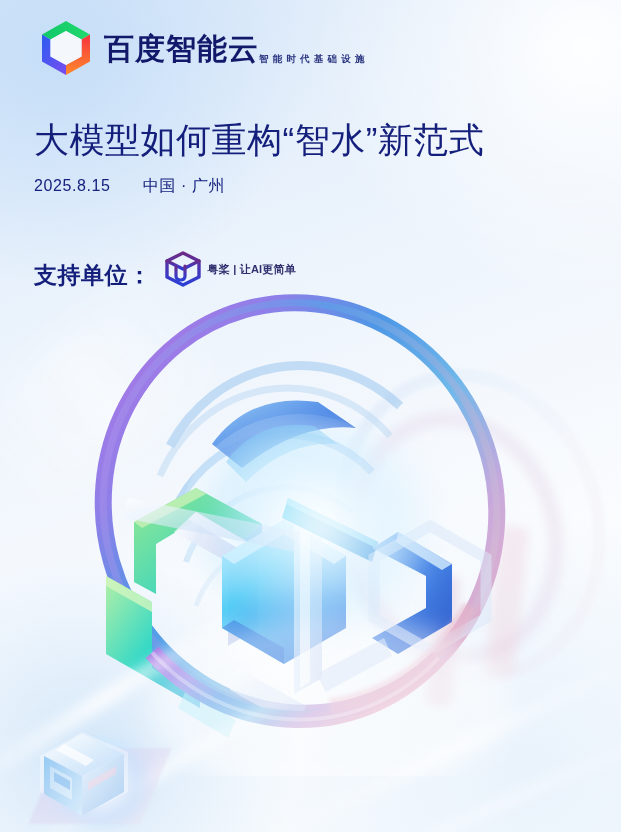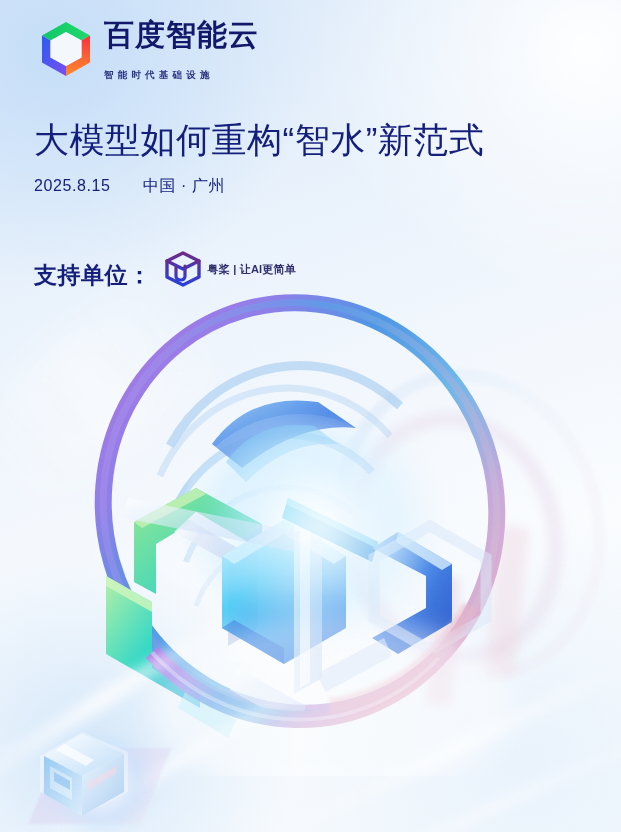--- a/index.html
+++ b/index.html
@@ -29,21 +29,21 @@
   .streak.s1{left:-60px;top:690px;width:330px;height:16px;transform:rotate(-32deg);}
   .streak.s2{left:-20px;top:760px;width:380px;height:12px;transform:rotate(-31deg);opacity:.8;}
   .streak.s3{left:240px;top:742px;width:430px;height:14px;transform:rotate(-26deg);opacity:.7;}
   .streak.s4{left:300px;top:800px;width:400px;height:10px;transform:rotate(-24deg);opacity:.6;}
   .streak.s5{left:-30px;top:330px;width:250px;height:120px;transform:rotate(-38deg);
     background:linear-gradient(90deg,rgba(255,255,255,0),rgba(255,255,255,.5),rgba(255,255,255,0));filter:blur(16px);}
 
   
   .logo-row{position:absolute;left:38px;top:18px;display:flex;align-items:center;gap:10px;}
   .logo-mark{width:56px;height:60px;flex:0 0 auto;}
-  .logo-text{display:flex;flex-direction:column;justify-content:center;padding-top:2px;}
+  .logo-text{display:flex;flex-direction:row;justify-content:center;padding-top:2px;}
   .logo-word{font-size:30px;font-weight:700;color:#12196b;letter-spacing:1px;line-height:1;}
   .logo-tag{font-size:9.5px;font-weight:700;color:#2a3580;letter-spacing:4.2px;margin-top:20px;line-height:1;}
 
   
   .headline{position:absolute;left:34px;top:120px;width:560px;}
   .title{
     font-size:35px;line-height:1.12;font-weight:400;color:#141f7c;
     letter-spacing:0.5px;white-space:nowrap;
   }
   .subline{margin-top:17px;font-size:16px;color:#15217d;letter-spacing:.6px;font-weight:400;}

